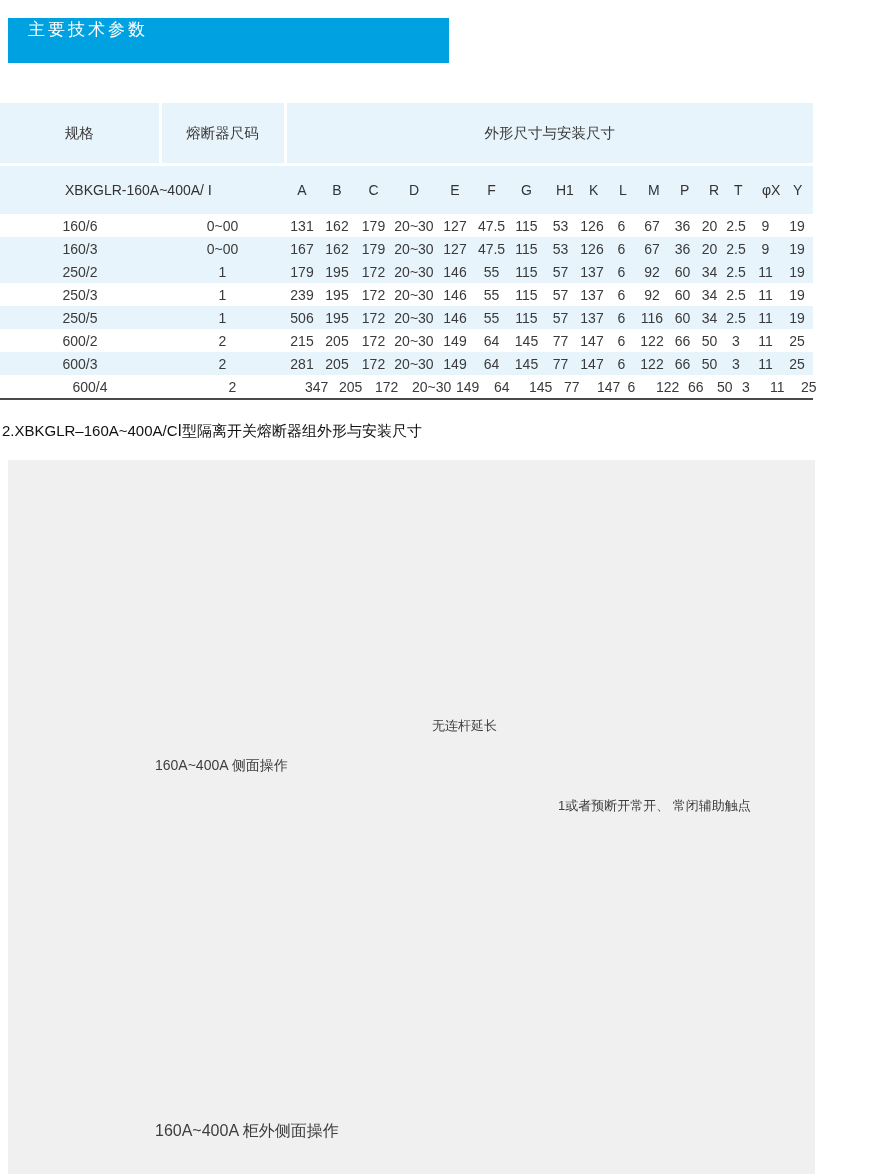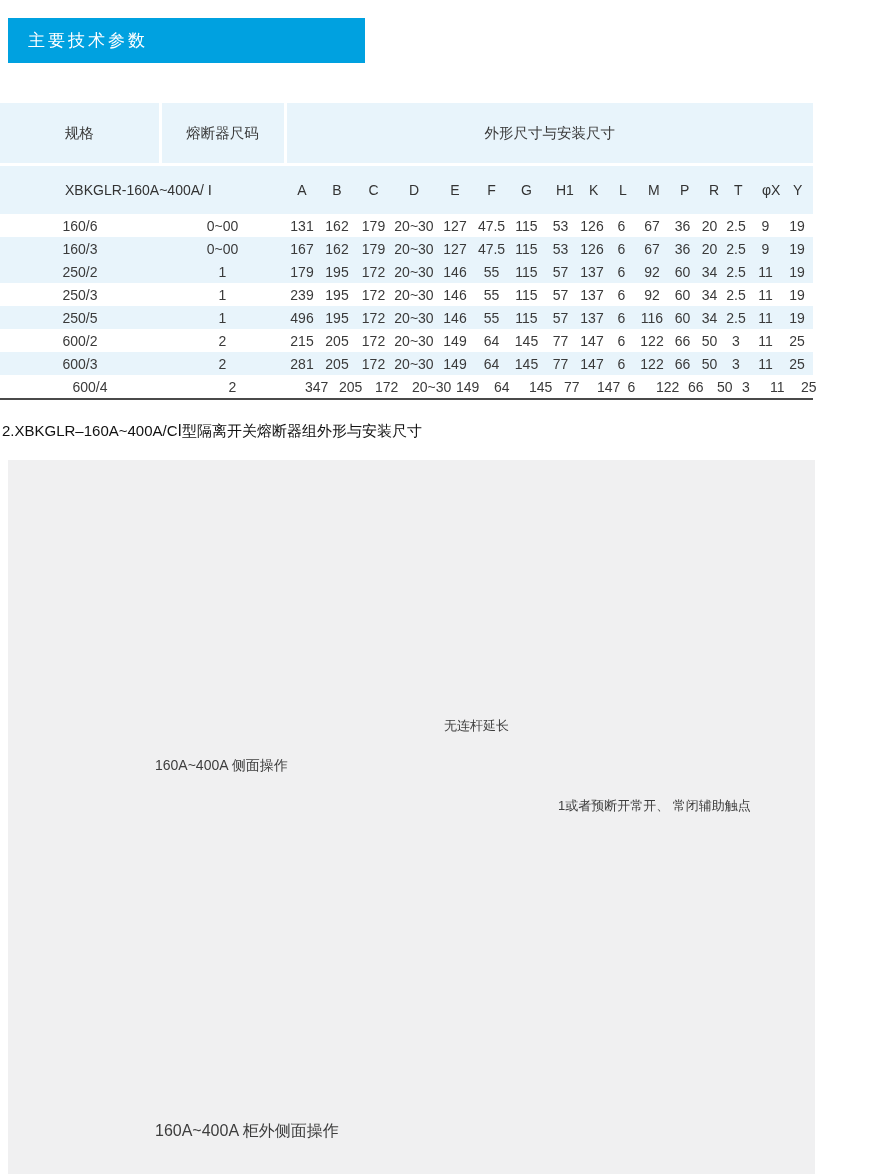--- a/index.html
+++ b/index.html
@@ -1,21 +1,21 @@
 <!DOCTYPE html>
 <html><head>
 <meta charset="utf-8">
 <style>
   html,body{margin:0;padding:0;background:#fff;}
   body{width:882px;height:1174px;position:relative;font-family:"Liberation Sans","DejaVu Sans",sans-serif;}
   .page{position:relative;width:882px;height:1174px;overflow:hidden;background:#fff;}
 
   
-  .banner{position:absolute;left:8px;top:18px;width:357px;height:45px;background:#00A1E0;
-          display:flex;align-items:center;box-sizing:border-box;padding-left:20px;}
+  .banner{position:absolute;left:8px;top:18px;width:441px;height:45px;background:#00A1E0;
+          display:flex;box-sizing:border-box;padding-left:20px;}
   .banner span{color:#fff;font-size:17px;letter-spacing:3px;}
 
   
   .spec-table{position:absolute;left:0;top:103px;width:813px;border-collapse:collapse;
               table-layout:fixed;font-size:14px;color:#333;}
   .spec-table th{font-weight:400;padding:12px;}
   .spec-table td{padding:0;}
   .spec-table thead tr.group th{background:#E8F4FB;height:36px;border-bottom:3px solid #fff;
               text-align:center;font-size:14.5px;color:#3a3a3a;}
   .spec-table th.gap-r{border-right:3px solid #fff;}
@@ -24,21 +24,21 @@
   .spec-table tbody td{height:23px;text-align:center;color:#3a3a3a;}
   .spec-table tbody tr.alt{background:#E8F4FB;}
   .spec-table tbody tr:last-child td{border-bottom:2px solid #4a4a4a;padding-left:20px;}
 
   
   .caption{position:absolute;left:2px;top:407px;font-size:15px;color:#111;}
 
   
   .panel{position:absolute;left:8px;top:460px;width:807px;height:714px;background:#F0F0F1;}
   .panel .lbl{position:absolute;color:#3d3d3d;white-space:nowrap;}
-  .lbl-extend{left:424px;top:257px;font-size:13px;margin-left:12px;}
+  .lbl-extend{left:424px;top:257px;font-size:13px;}
   .lbl-side{left:147px;top:297px;font-size:14px;}
   .lbl-aux{left:550px;top:337px;font-size:13px;text-align:right;}
   .lbl-cabinet{left:147px;top:661px;font-size:16px;}
 </style>
 </head>
 <body>
 
 <div class="page">
 
   <div class="banner">
@@ -169,21 +169,21 @@
           <td>92</td>
           <td>60</td>
           <td>34</td>
           <td>2.5</td>
           <td>11</td>
           <td>19</td>
         </tr>
         <tr class="alt">
           <td>250/5</td>
           <td>1</td>
-          <td>496</td>
+          <td>506</td>
           <td>195</td>
           <td>172</td>
           <td>20~30</td>
           <td>146</td>
           <td>55</td>
           <td>115</td>
           <td>57</td>
           <td>137</td>
           <td>6</td>
           <td>116</td>

